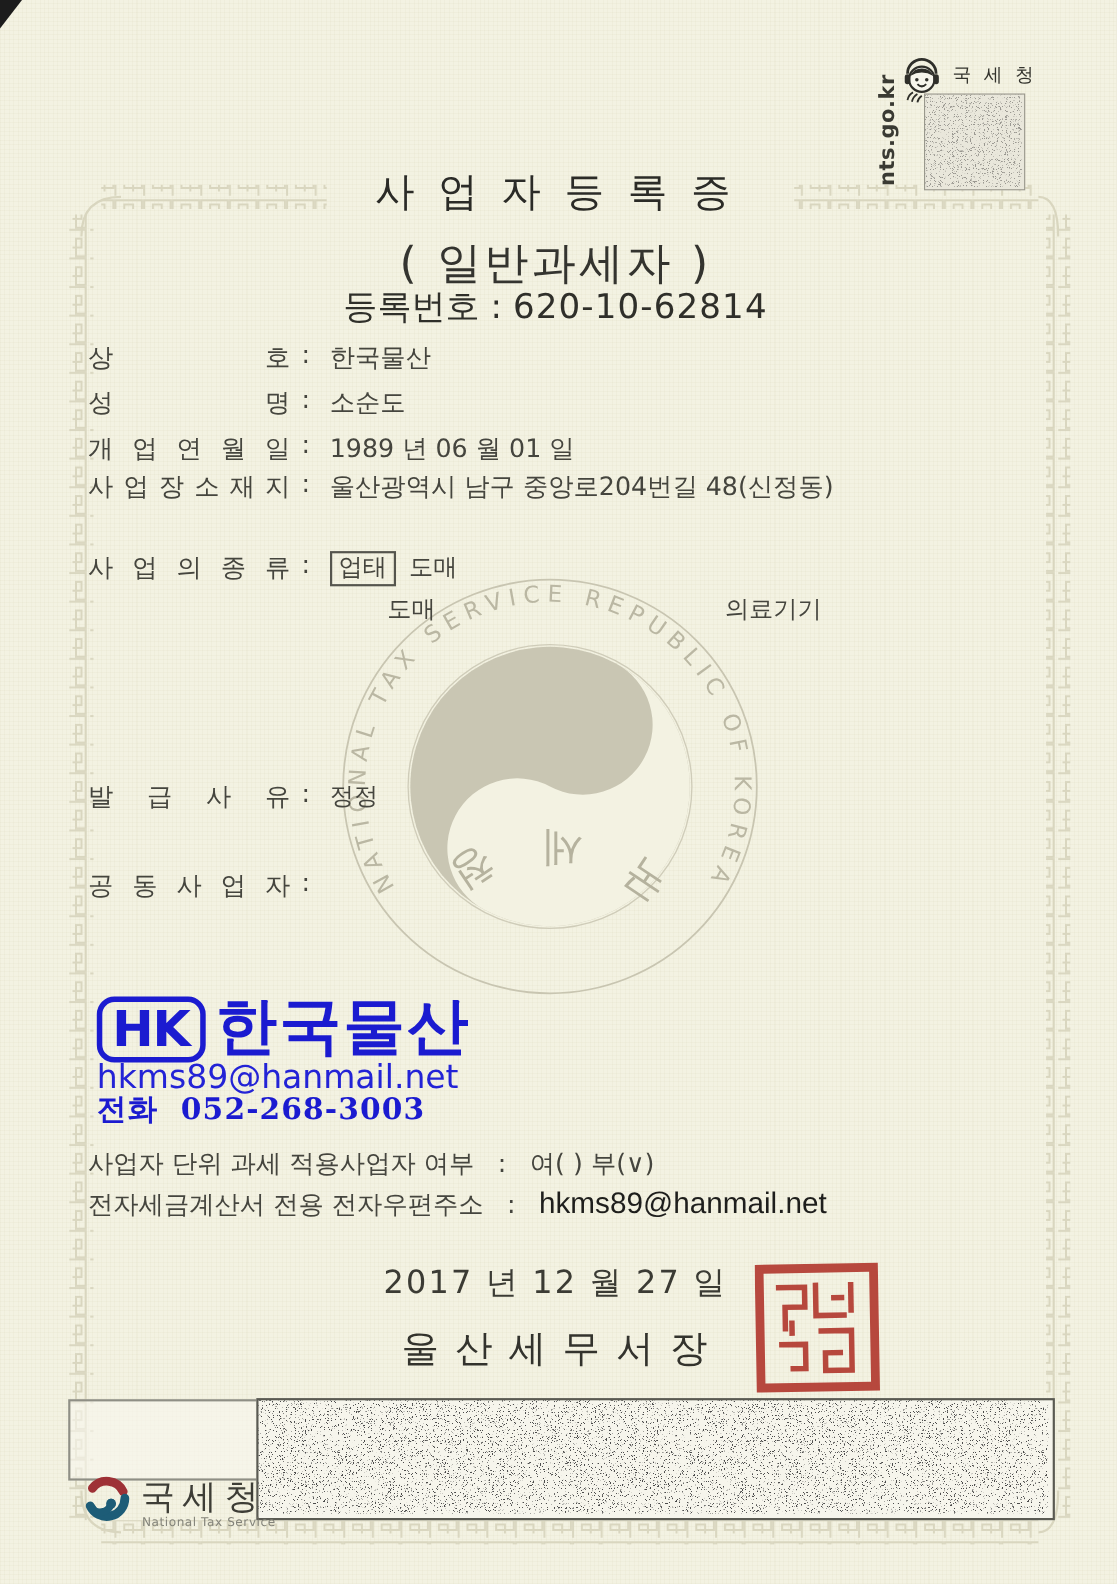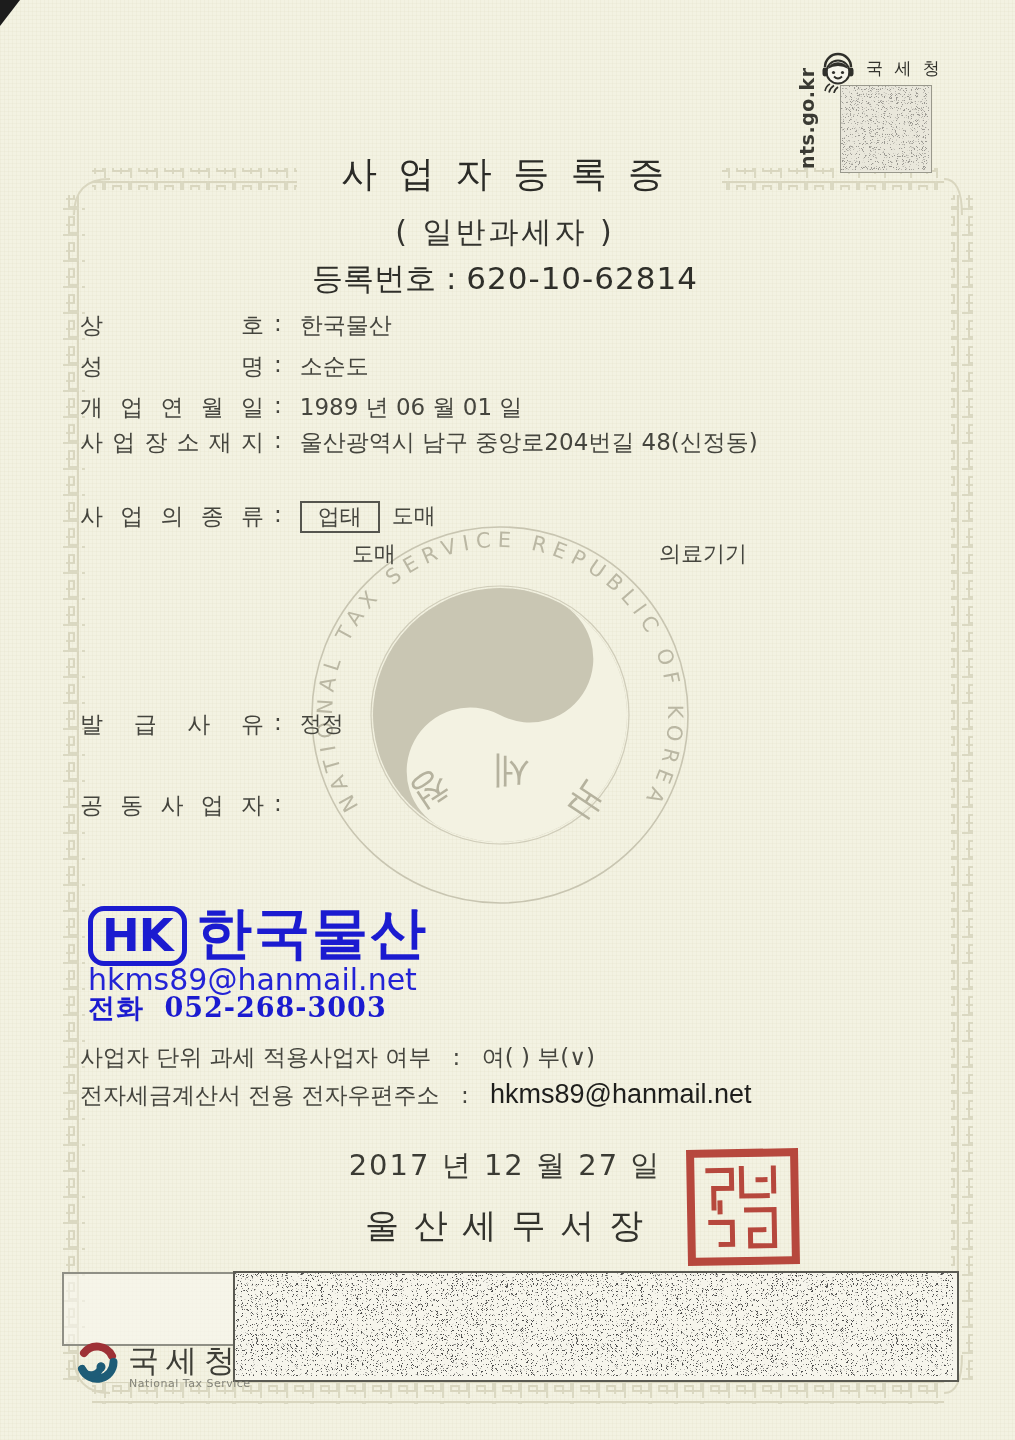--- a/index.html
+++ b/index.html
@@ -12,28 +12,28 @@
     font-family:"DejaVu Sans","Liberation Sans",sans-serif;
     color:#44443c;
   }
   .abs{position:absolute;}
   .corner-artifact{
     position:absolute; left:0; top:0; width:0; height:0;
     border-top:26px solid #1c1c1c; border-right:20px solid transparent;
   }
   .center-line{left:0; width:1010px; text-align:center;}
   .title-main{top:150px; font-size:36px; letter-spacing:5px; color:#2b2b27;}
-  .title-sub{top:212px; font-size:30px; letter-spacing:3px; color:#34342f;}
+  .title-sub{top:212px; font-size:40px; letter-spacing:3px; color:#34342f;}
   .reg-line{top:258px; font-size:31px; color:#2f2f2a;}
   .reg-line .num{letter-spacing:1px;}
   .row{position:absolute; left:80px; display:flex; align-items:flex-start; font-size:23px; color:#45453e; white-space:nowrap;}
   .row .lbl{display:inline-block; width:184px; text-align:justify; text-align-last:justify;}
   .row .colon{margin:0 18px 0 10px;}
   .typebox{
-    display:inline-block; border:2px solid #55554e; padding:0 16px; margin-right:12px;
+    display:inline-block; border:2px solid #55554e; padding:0 6px; margin-right:12px;
     font-size:22px; line-height:28px; color:#45453e;
   }
   .small-val{font-size:22px; color:#45453e; white-space:nowrap;}
   .stamp-blue{color:#1b1bd0;}
   .hk-badge{
     position:absolute; left:88px; top:906px; border:5px solid #1b1bd0; border-radius:16px;
     font-size:45px; font-weight:bold; color:#1b1bd0; padding:0 9px; letter-spacing:-1px; line-height:50px;
   }
   .company-name{position:absolute; left:196px; top:896px; font-family:"DejaVu Serif","Liberation Serif",serif;
     font-size:56px; font-weight:bold; color:#1b1bd0; letter-spacing:2px;}

